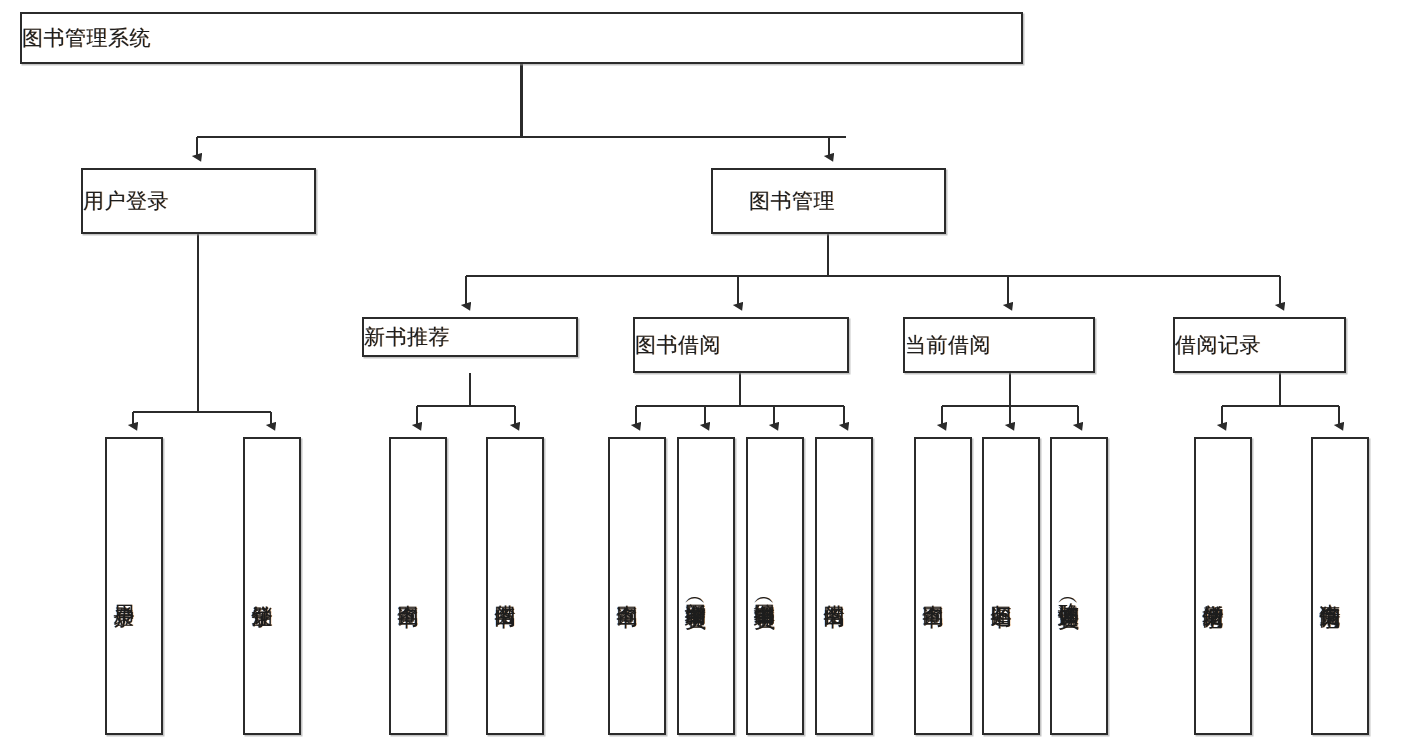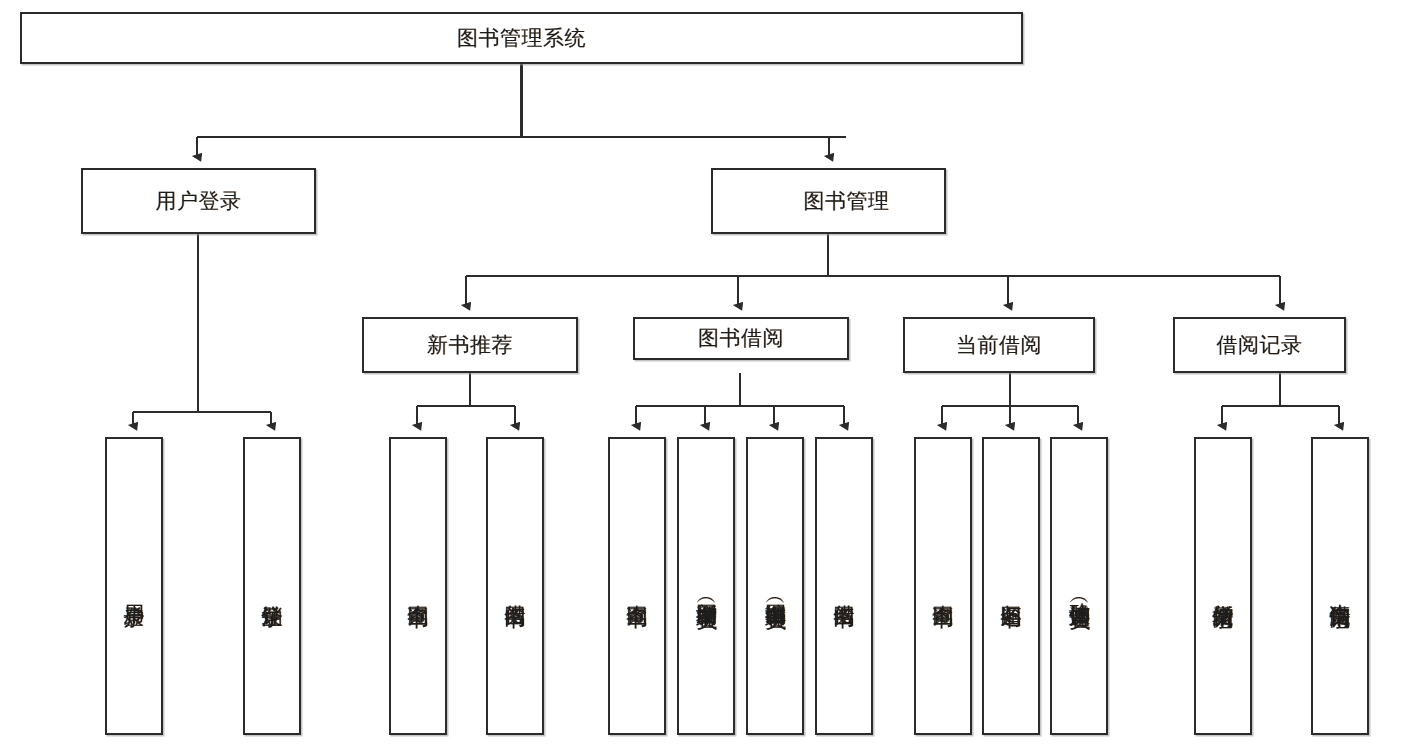--- a/index.html
+++ b/index.html
@@ -24,21 +24,21 @@
     pointer-events: none;
   }
   .node {
     position: absolute;
     box-sizing: border-box;
     background: #ffffff;
     border: 2.5px solid #2b2b2b;
     box-shadow: 1.5px 1.5px 0 rgba(150,150,150,0.55);
     display: flex;
     align-items: center;
-    justify-content: center;
+    justify-content: flex-start;
     z-index: 2;
   }
   .node .lbl {
     color: #1d1d1d;
     font-size: 21px;
     line-height: 1.05;
     letter-spacing: 0.5px;
     white-space: nowrap;
     text-shadow: 0.6px 0 0 rgba(220,140,60,0.55), -0.6px 0 0 rgba(90,150,220,0.45);
   }
@@ -131,24 +131,24 @@
     <span class="lbl">图书管理系统</span>
   </div>
 
   <div class="node" style="left:81px; top:168px; width:235px; height:66px;">
     <span class="lbl">用户登录</span>
   </div>
   <div class="node" style="left:711px; top:168px; width:235px; height:66px;padding-left:36px;">
     <span class="lbl">图书管理</span>
   </div>
 
-  <div class="node" style="left:362px; top:317px; width:216px; height:56px;">
+  <div class="node" style="left:362px; top:317px; width:216px; height:40px;">
     <span class="lbl">新书推荐</span>
   </div>
-  <div class="node" style="left:633px; top:317px; width:216px; height:43px;">
+  <div class="node" style="left:633px; top:317px; width:216px; height:56px;">
     <span class="lbl">图书借阅</span>
   </div>
   <div class="node" style="left:903px; top:317px; width:192px; height:56px;">
     <span class="lbl">当前借阅</span>
   </div>
   <div class="node" style="left:1173px; top:317px; width:173px; height:56px;">
     <span class="lbl">借阅记录</span>
   </div>
 
   <div class="node leaf" style="left:105px; top:437px; width:58px; height:298px;">

